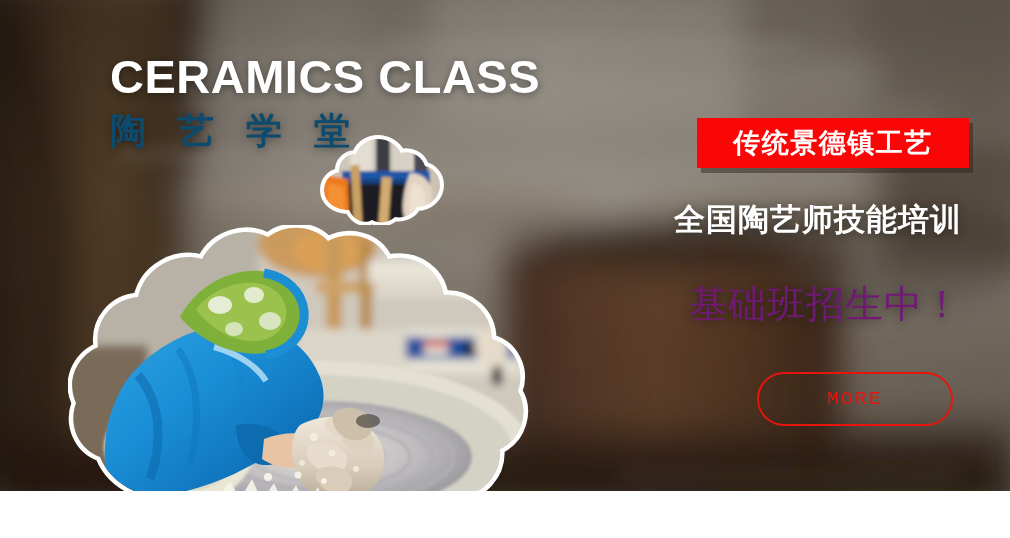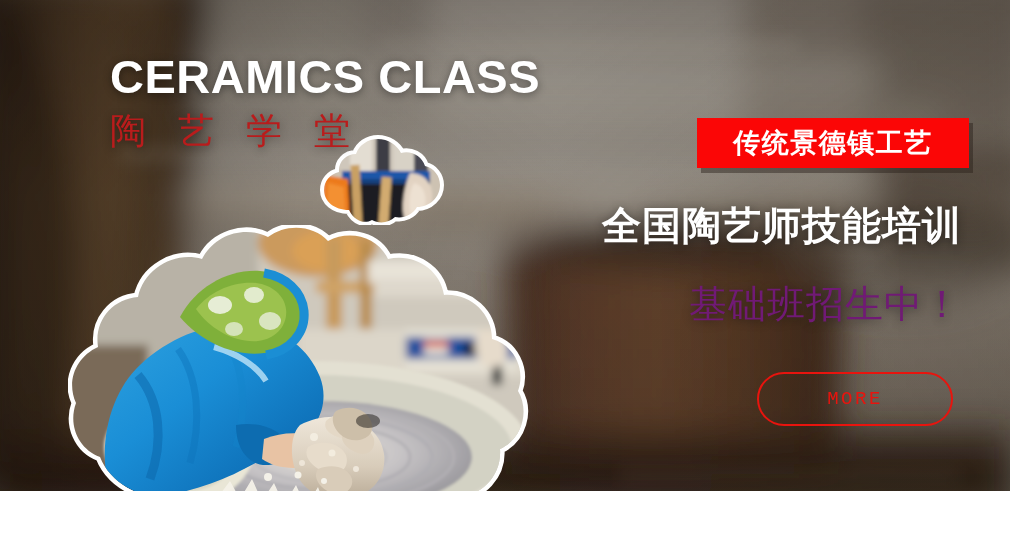--- a/index.html
+++ b/index.html
@@ -35,42 +35,42 @@
   
   .title-block { position:absolute; left:78px; top:53px;margin-left:32px; }
   .title-en {
     font-size:47px; font-weight:bold; color:#ffffff;
     letter-spacing:.5px; line-height:1.0;
     text-shadow:0 2px 9px rgba(0,0,0,.42);
     white-space:nowrap;
   }
   .title-cn {
     margin-top:12px;
-    font-size:36px; font-weight:400; color:#b91c1c;
+    font-size:36px; font-weight:700; color:#0c4a6e;
     letter-spacing:11px; line-height:1.05;
     text-shadow:0 2px 9px rgba(0,0,0,.42);
     white-space:nowrap;
   }
 
   
   .badge {
     position:absolute; left:697px; top:118px;
     width:272px; height:50px;
     background:#fb0606;
     box-shadow:4px 5px 0 rgba(40,30,24,.45);
     display:flex; align-items:center; justify-content:center;
   }
   .badge-text {
     font-size:27px; font-weight:bold; color:#ffffff;
     letter-spacing:1.5px; white-space:nowrap;font-family:Liberation Serif, serif;
   }
 
   .headline {
     position:absolute; right:48px; top:199px;
-    font-size:39px; font-weight:bold; color:#ffffff;
+    font-size:31px; font-weight:bold; color:#ffffff;
     letter-spacing:1px; white-space:nowrap;
     text-shadow:0 2px 10px rgba(0,0,0,.45);
     text-align:right;
   }
   .subhead {
     position:absolute; right:48px; top:279px;
     font-size:38px; font-weight:400; color:#701a75;
     letter-spacing:1px; white-space:nowrap;
     text-shadow:0 2px 10px rgba(0,0,0,.45);
   }

